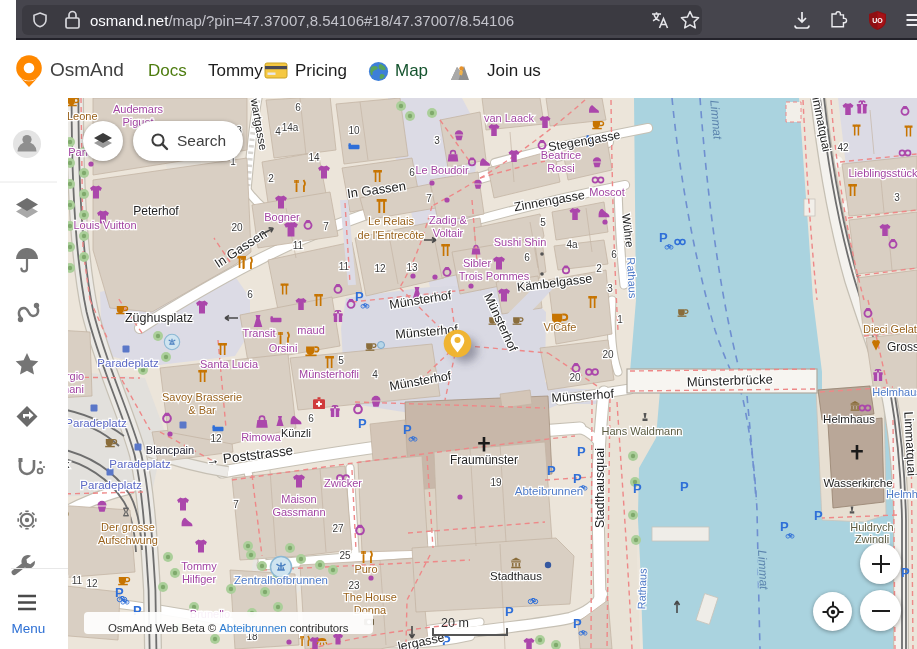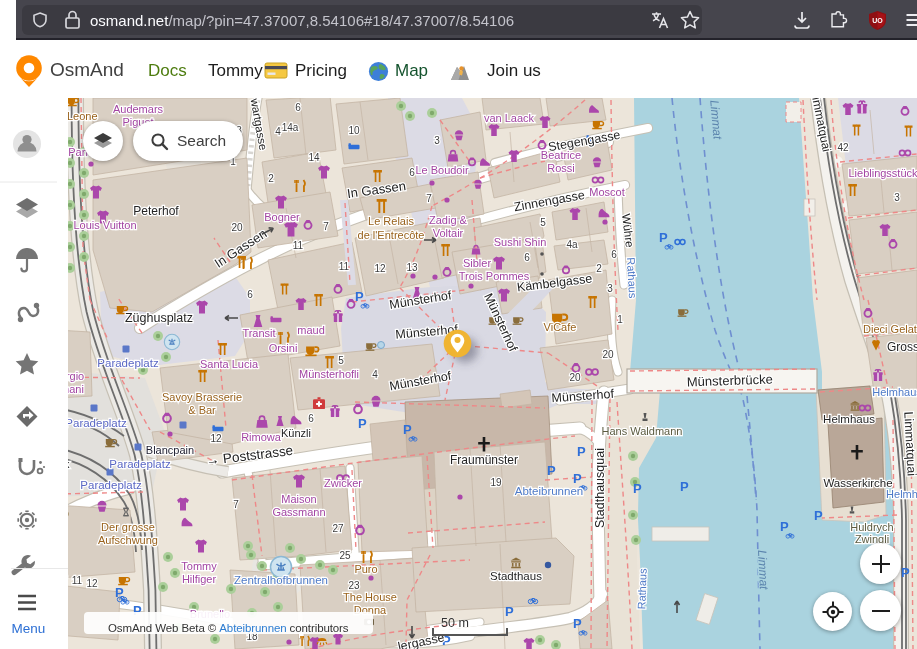--- a/index.html
+++ b/index.html
@@ -893,16 +893,16 @@
             <circle cx="13" cy="13" r="5.5"></circle>
             <line x1="13" y1="2.5" x2="13" y2="7"></line>
             <line x1="13" y1="19" x2="13" y2="23.5"></line>
             <line x1="2.5" y1="13" x2="7" y2="13"></line>
             <line x1="19" y1="13" x2="23.5" y2="13"></line>
           </g>
           <circle cx="13" cy="13" r="2.2" fill="#1d1d1d"></circle>
         </svg>
 </div>
 <div id="attrib">OsmAnd Web Beta ©&nbsp;<a href="#">Abteibrunnen</a>&nbsp;contributors</div>
-<div class="ovl" style="left:384px;top:518px;font-size:12.5px;color:#333;text-shadow:0 0 2px #fff">50 m</div>
+<div class="ovl" style="left:384px;top:518px;font-size:12.5px;color:#333;text-shadow:0 0 2px #fff">20 m</div>
 <div class="ovl" style="left:375px;top:530px;width:76px;height:8px;border-left:2px solid #555;border-right:2px solid #555;border-bottom:2px solid #555"></div>
 </div>
 
 </div>
 </body></html>

